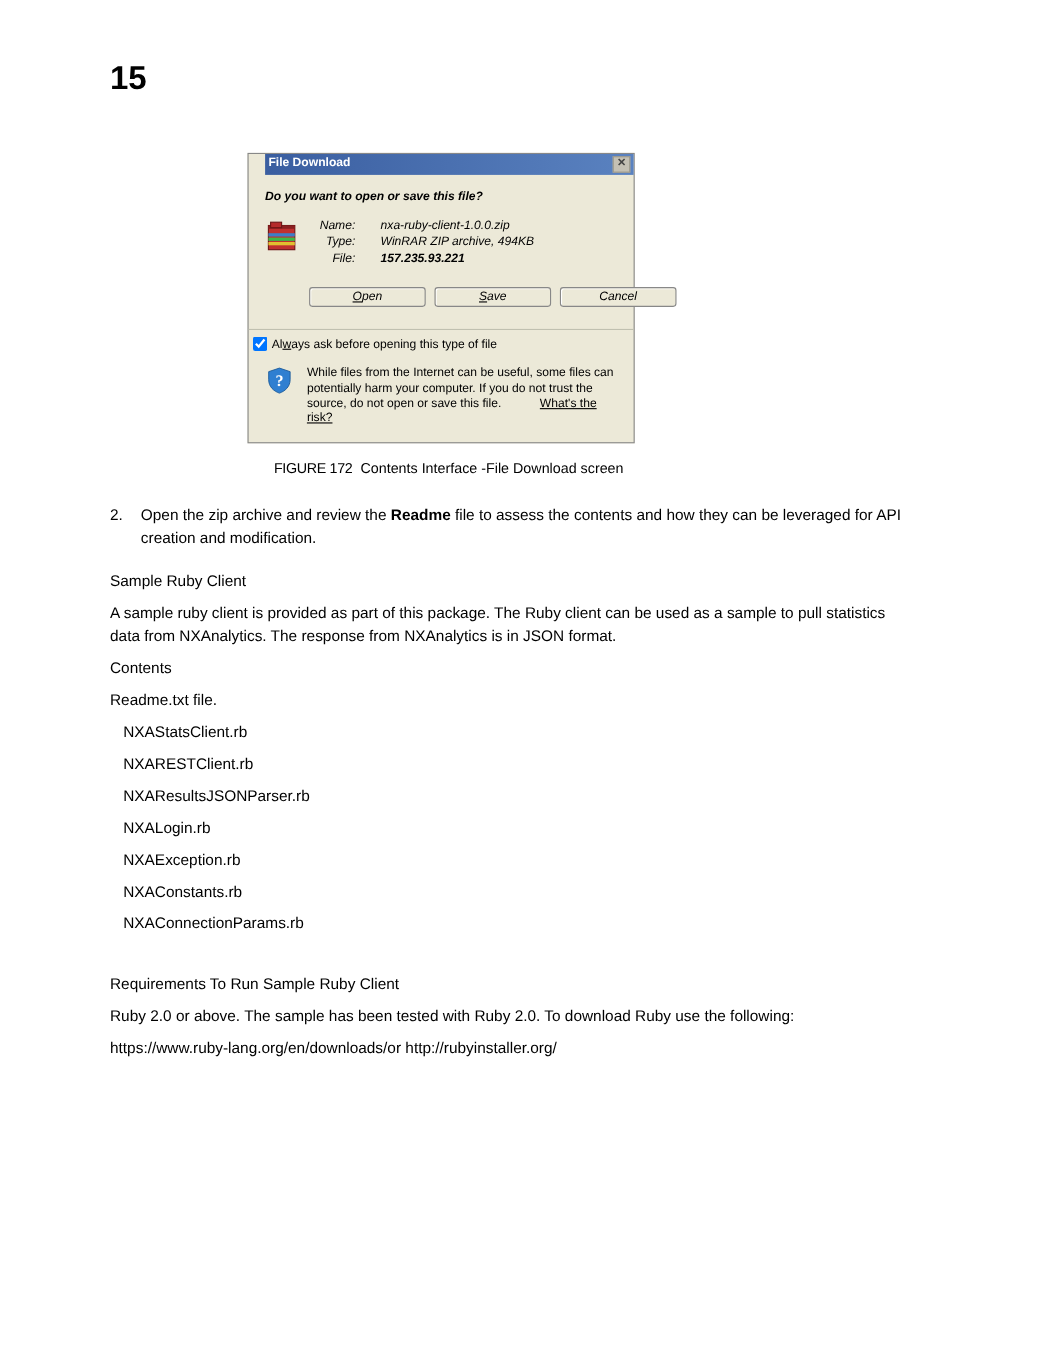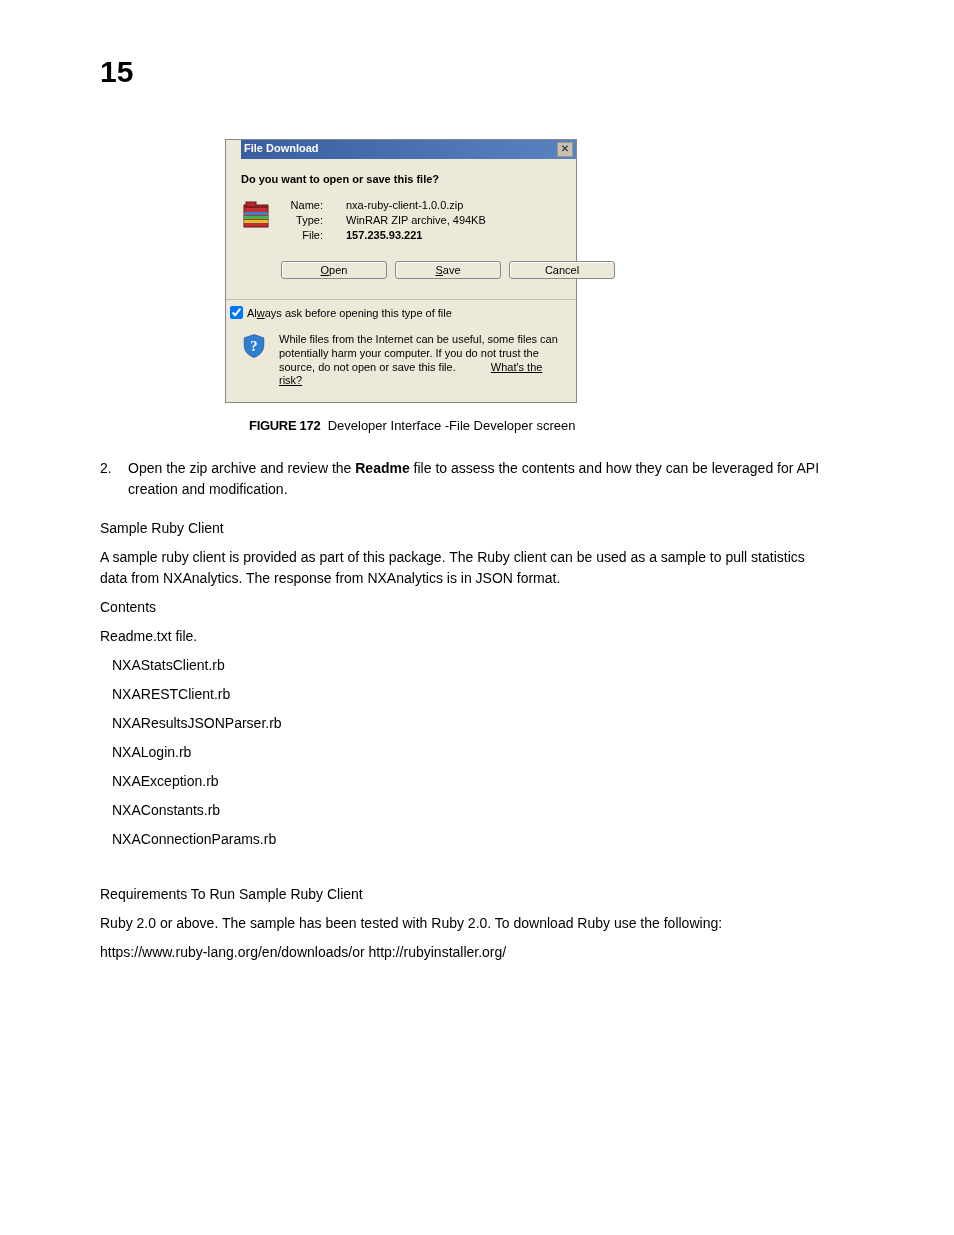--- a/index.html
+++ b/index.html
@@ -52,20 +52,21 @@
     font-size: 10px;
     line-height: 11px;
     text-align: center;
     color: #444;
     font-weight: bold;
     font-family: Arial, sans-serif;
     cursor: pointer;
   }
   .dialog-body {
     padding: 14px 15px 6px 15px;
+    font-style: italic;
   }
   .prompt {
     font-weight: bold;
     font-size: 11px;
     margin-bottom: 14px;
   }
   .file-row {
     display: flex;
   }
   .file-icon {
@@ -143,21 +144,21 @@
     cursor: pointer;
     margin-left: 32px;
   }
   .figure-cap {
     margin-left: 125px;
     font-size: 13px;
     margin-bottom: 25px;
   }
   .figure-cap .fig-label {
     font-family: Arial, sans-serif;
-    font-weight: bold;
+    font-weight: normal;
     letter-spacing: -0.3px;
     padding-left: 24px;
   }
   .content {
     font-size: 14px;
     line-height: 1.5;
     max-width: 720px;
   }
   .content p { margin: 0 0 8px 0; }
   .step-row {
@@ -241,21 +242,21 @@
           </svg>
         </div>
         <div class="warn-text">
           <span>While files from the Internet can be useful, some files can potentially harm your computer. If you do not trust the source, do not open or save this file. </span><span class="link">What's the risk?</span>
         </div>
       </div>
     </div>
   </div>
 
   <div class="figure-cap">
-    <span class="fig-label">FIGURE 172</span>&nbsp;&nbsp;<span>Developer Interface -File Developer screen</span>
+    <span class="fig-label">FIGURE 172</span>&nbsp;&nbsp;<span>Contents Interface -File Download screen</span>
   </div>
 
   <div class="content">
     <div class="step-row">
       <div class="step-num">2.</div>
       <div class="step-text">
         <span>Open the zip archive and review the </span><span class="bold">Readme</span><span> file to assess the contents and how they can be leveraged for API creation and modification.</span>
       </div>
     </div>
 

